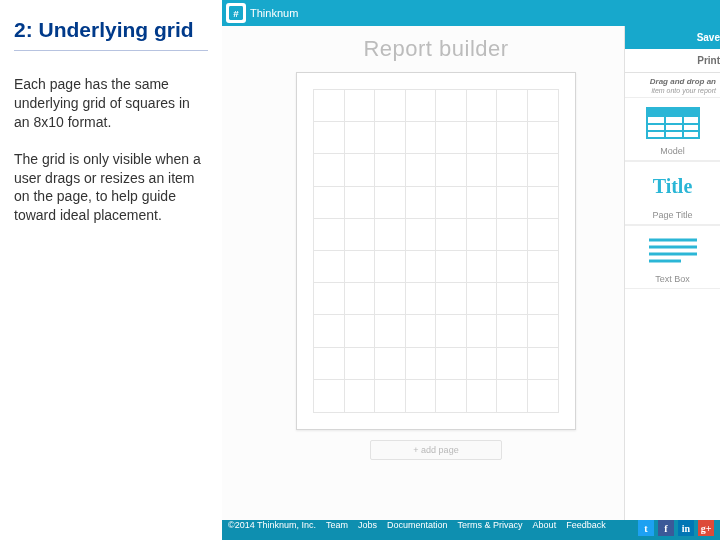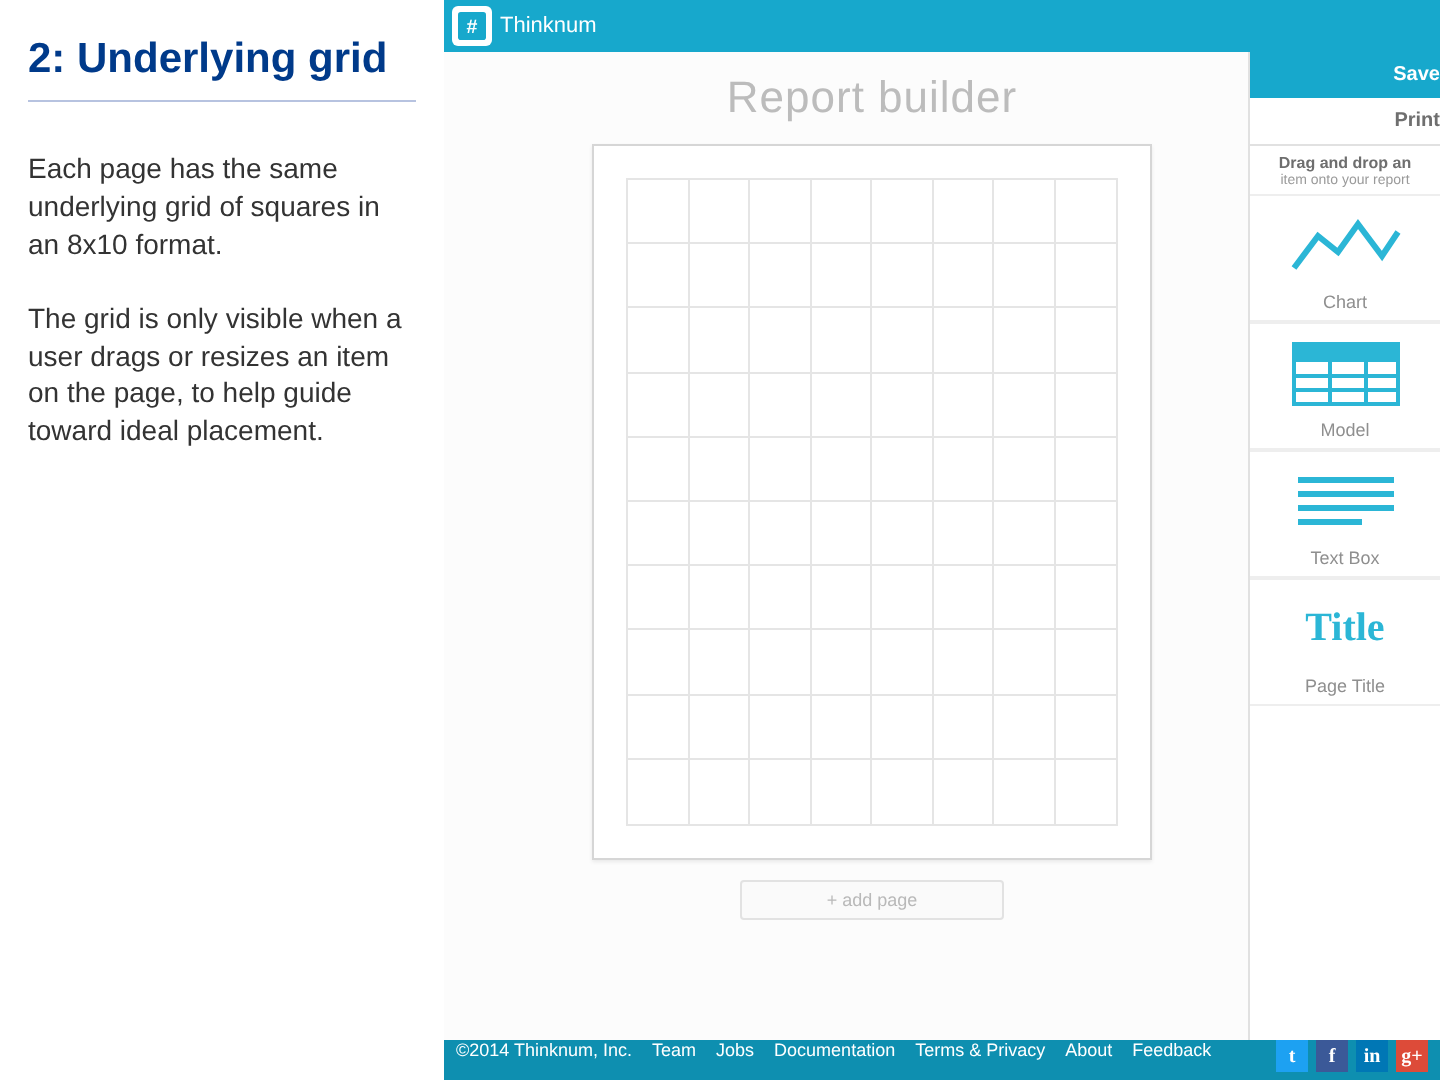--- a/index.html
+++ b/index.html
@@ -33,21 +33,21 @@
   .grid-8x10 > div:nth-child(8n) { border-right:none; }
   .grid-8x10 > div:nth-child(n+73) { border-bottom:none; }
   .grid-outer { border:1px solid #e5e5e5; height:100%; }
   .add-page { margin:10px auto 0; width:132px; text-align:center; font-size:9px; color:#b9b9b9; border:1px solid #e2e2e2; padding:4px 0; background:#fafafa; border-radius:2px;}
 
   
   .rsb { width:96px; border-left:1px solid #e1e1e1; background:#fff; display:flex; flex-direction:column; }
   .rsb-btn { text-align:right; font-size:10px; padding:6px 0; color:#6f6f6f; font-weight:bold; }
   .rsb-btn.save { background:#17a8cc; color:#fff; }
   .rsb-btn.print { border-bottom:1px solid #e1e1e1; }
-  .rsb-hint { font-size:7px; color:#9a9a9a; text-align:center; padding:4px 4px 2px; line-height:1.2;}
+  .rsb-hint { font-size:7px; color:#9a9a9a; text-align:right; padding:4px 4px 2px; line-height:1.2;font-style:italic;}
   .rsb-hint b { display:block; color:#6e6e6e; font-size:8px; }
   .wcard { border-top:1px solid #eee; border-bottom:1px solid #eee; padding:6px 0 4px; text-align:center; }
   .wcard-label { font-size:9px; color:#8f8f8f; margin-top:4px; }
   .wicon { width:60px; height:38px; margin:0 auto; display:flex; align-items:center; justify-content:center; }
 
   
   .appfooter { height:20px; background:#0e8fb0; color:#fff; display:flex; font-size:9px; padding:0 6px; gap:10px;}
   .appfooter .flx { flex:1; }
   .social { display:flex; gap:4px; }
   .social .sq { width:16px; height:16px; display:flex; align-items:center; justify-content:center; font-size:10px; font-weight:bold; font-family: Georgia, serif;}
@@ -175,60 +175,52 @@
         </div>
 
         <div class="rsb">
           <div class="rsb-btn save">Save</div>
           <div class="rsb-btn print">Print</div>
           <div class="rsb-hint">
             <b>Drag and drop an</b>
             <span>item onto your report</span>
           </div>
 
-          <div class="wcard">
-            <div class="wicon">
-              <svg width="56" height="34" viewBox="0 0 56 34">
-                  <polyline points="2,28 14,12 24,20 34,6 46,22 54,10" fill="none" stroke="#2bb6d6" stroke-width="3"></polyline>
-                </svg>
-            </div>
-            <div class="wcard-label">Chart</div>
-          </div>
 
           <div class="wcard">
             <div class="wicon">
               <svg width="56" height="34" viewBox="0 0 56 34">
                 <rect x="2" y="2" width="52" height="30" fill="none" stroke="#2bb6d6" stroke-width="2"></rect>
                 <rect x="2" y="2" width="52" height="9" fill="#2bb6d6"></rect>
                 <line x1="2" y1="18" x2="54" y2="18" stroke="#2bb6d6" stroke-width="2"></line>
                 <line x1="2" y1="25" x2="54" y2="25" stroke="#2bb6d6" stroke-width="2"></line>
                 <line x1="20" y1="2" x2="20" y2="32" stroke="#2bb6d6" stroke-width="2"></line>
                 <line x1="38" y1="2" x2="38" y2="32" stroke="#2bb6d6" stroke-width="2"></line>
               </svg>
             </div>
             <div class="wcard-label">Model</div>
           </div>
 
           <div class="wcard">
+            <div class="wicon" style="font-family:Georgia,serif; font-size:20px; font-weight:bold; color:#2bb6d6;">
+              <span>Title</span>
+            </div>
+            <div class="wcard-label">Page Title</div>
+          </div>
+
+          <div class="wcard">
             <div class="wicon">
               <svg width="56" height="34" viewBox="0 0 56 34">
                 <line x1="4" y1="6" x2="52" y2="6" stroke="#2bb6d6" stroke-width="3"></line>
                 <line x1="4" y1="13" x2="52" y2="13" stroke="#2bb6d6" stroke-width="3"></line>
                 <line x1="4" y1="20" x2="52" y2="20" stroke="#2bb6d6" stroke-width="3"></line>
                 <line x1="4" y1="27" x2="36" y2="27" stroke="#2bb6d6" stroke-width="3"></line>
               </svg>
             </div>
             <div class="wcard-label">Text Box</div>
-          </div>
-
-          <div class="wcard">
-            <div class="wicon" style="font-family:Georgia,serif; font-size:20px; font-weight:bold; color:#2bb6d6;">
-              <span>Title</span>
-            </div>
-            <div class="wcard-label">Page Title</div>
           </div>
         </div>
       </div>
 
       <div class="appfooter">
         <span>©2014 Thinknum, Inc.</span>
         <span>Team</span>
         <span>Jobs</span>
         <span>Documentation</span>
         <span>Terms &amp; Privacy</span>

